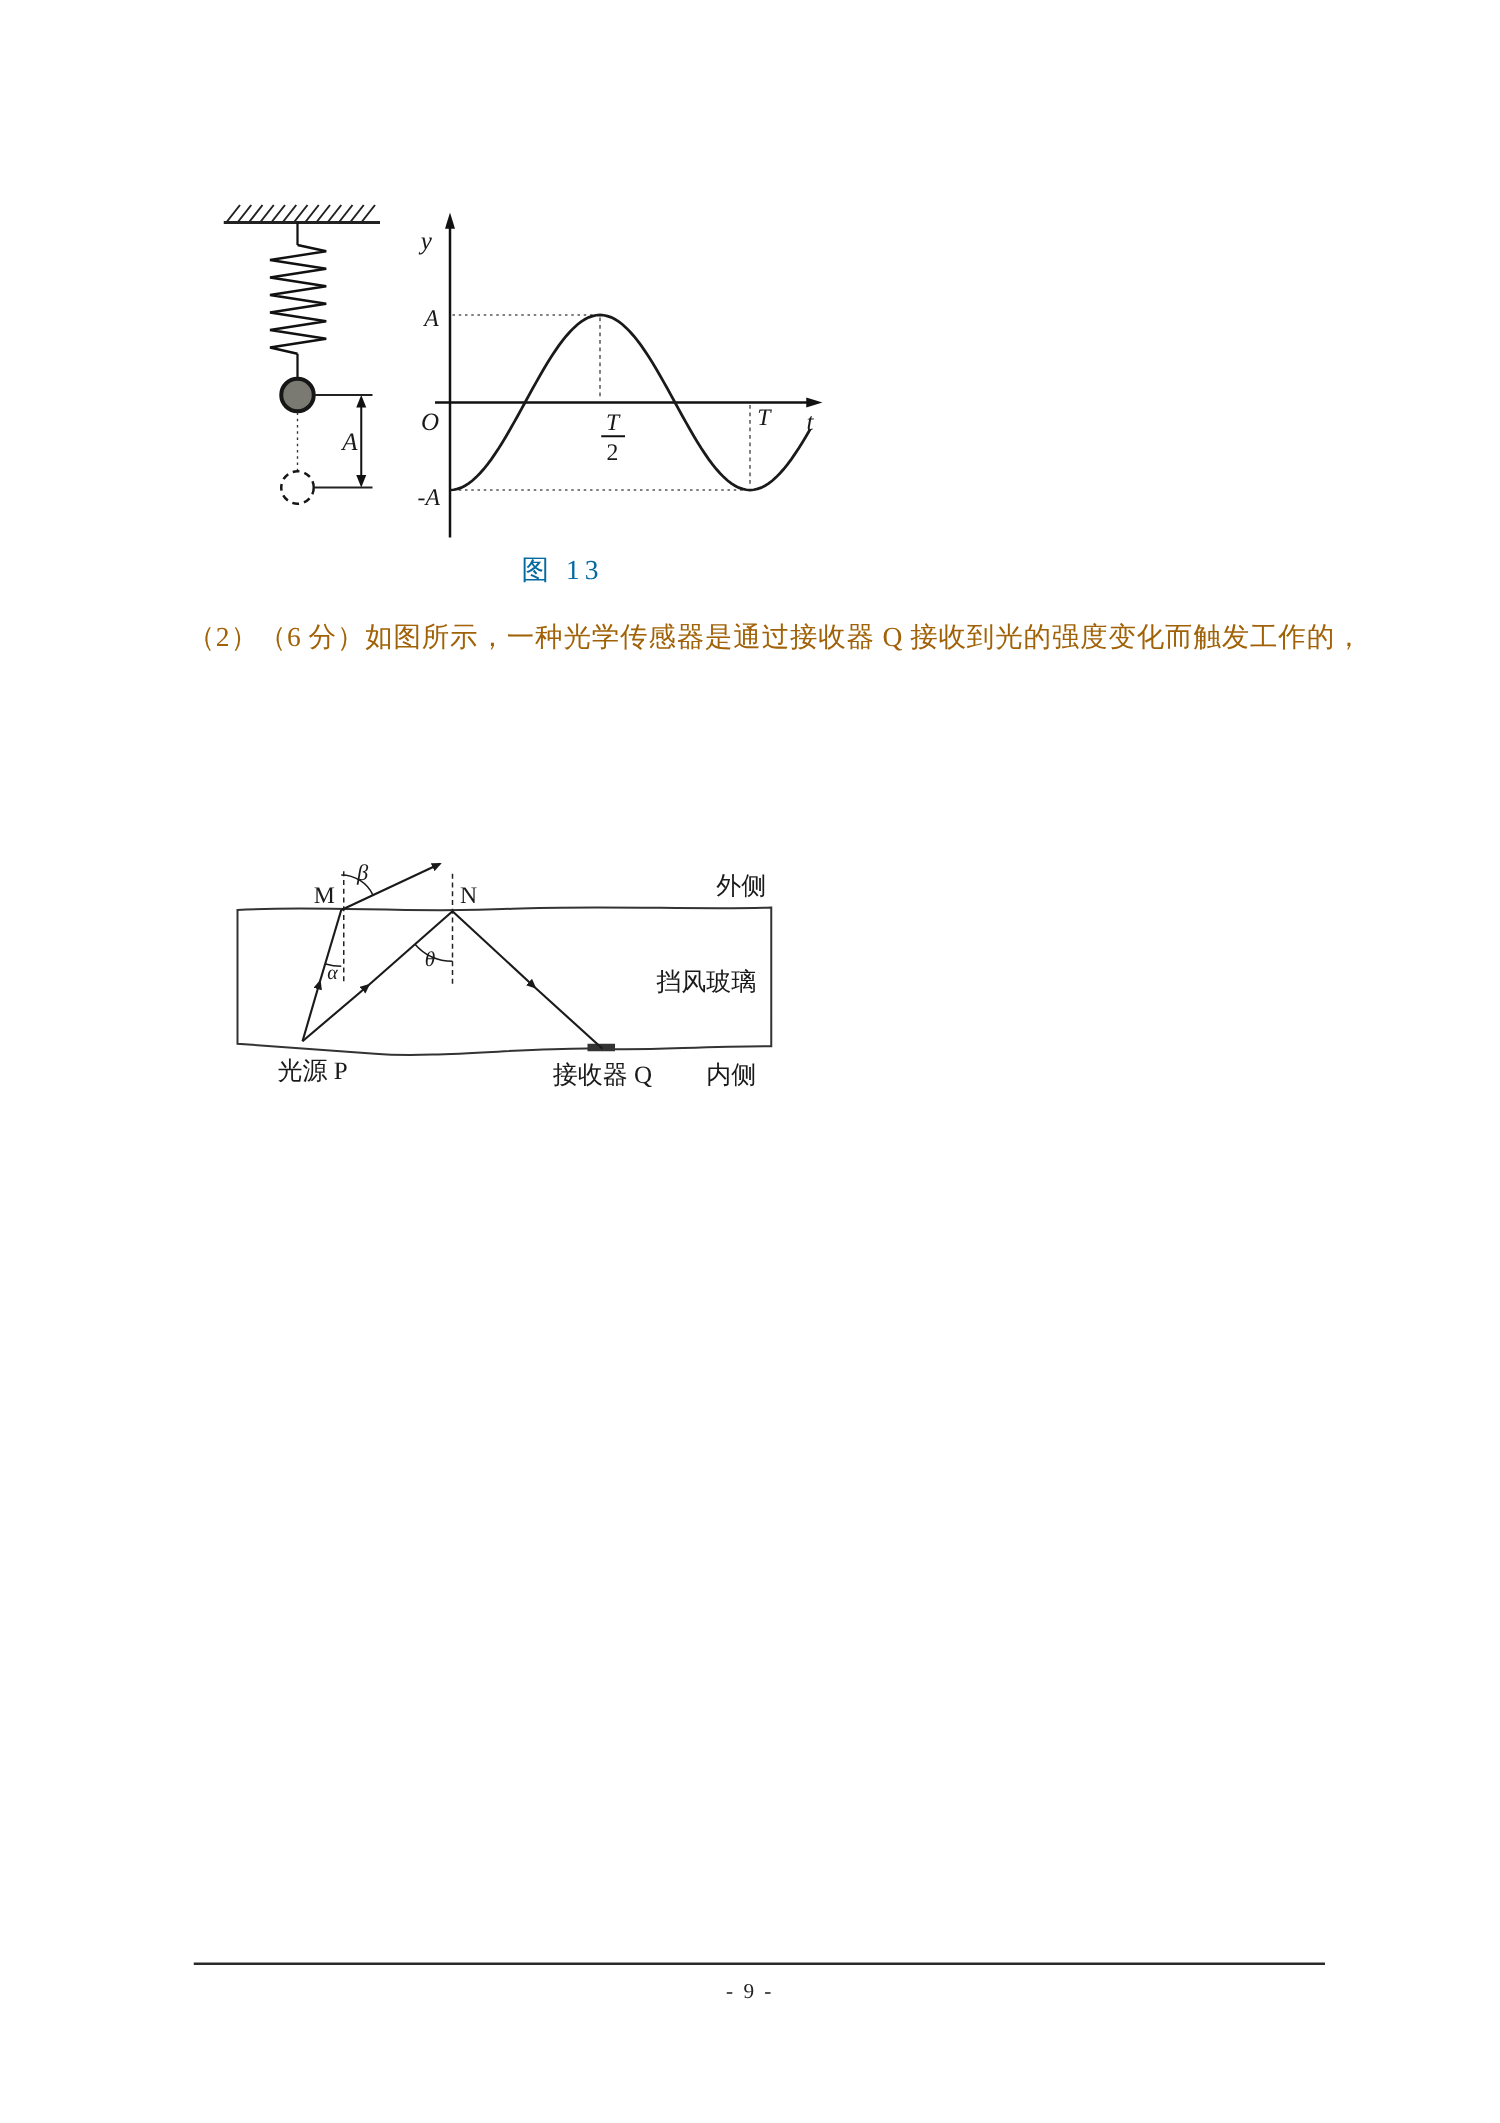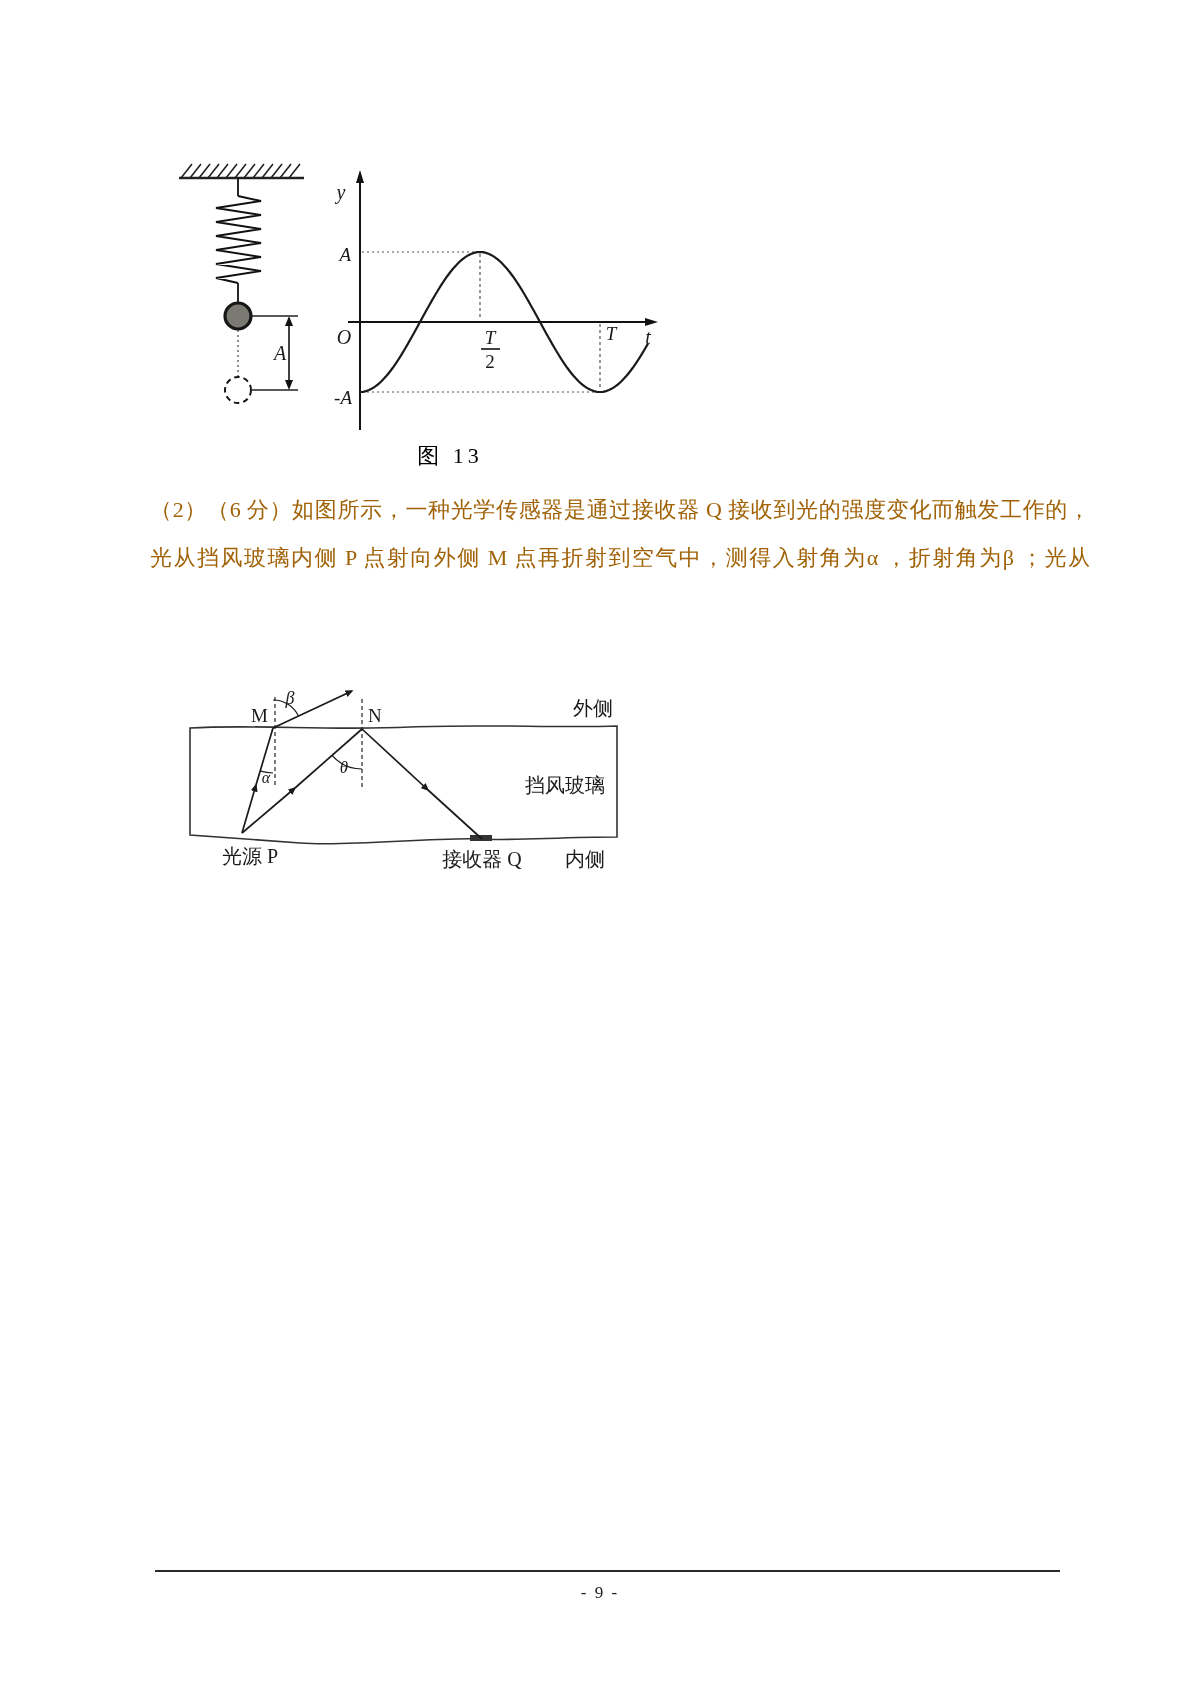--- a/index.html
+++ b/index.html
@@ -5,21 +5,21 @@
   html,body{margin:0;padding:0;background:#e9e9e9;}
   .page{
     position:relative;width:1200px;height:1698px;background:#ffffff;
     margin:0 auto;overflow:hidden;
     font-family:"Liberation Serif","DejaVu Serif",serif;color:#1a1a1a;
   }
   .abs{position:absolute;}
   svg text{font-family:"Liberation Serif","DejaVu Serif",serif;fill:#1a1a1a;}
   svg text.it{font-style:italic;}
   .caption{
-    font-size:22px;text-align:center;letter-spacing:4px;color:#000000;
+    font-size:22px;text-align:center;letter-spacing:4px;color:#0369a1;
   }
   .para{
     left:150px;top:486px;width:940px;
     font-size:22px;line-height:48px;color:#a16207;
   }
   .para .line{
     text-align:justify;text-align-last:justify;text-justify:inter-character;
     height:48px;white-space:nowrap;
   }
   .para .line.last{text-align-last:left;white-space:normal;}
@@ -92,21 +92,20 @@
       <line x1="481" y1="349" x2="500" y2="349" stroke="#111" stroke-width="1.6"></line>
       <text x="490" y="368" font-size="19" text-anchor="middle">2</text>
     </g>
     <text class="it" x="611" y="340" font-size="19" text-anchor="middle">T</text>
   </svg>
 
   <div class="abs caption" style="left:390px;top:441px;width:120px;">图 13</div>
 
   <div class="abs para">
     <div class="line">（2）（6 分）如图所示，一种光学传感器是通过接收器 Q 接收到光的强度变化而触发工作的，</div>
-    <div class="line">光从挡风玻璃内侧 P 点射向外侧 M 点再折射到空气中，测得入射角为α ，折射角为β ；光从</div>
   </div>
 
   <svg class="abs" style="left:175px;top:680px;" width="465" height="196" viewBox="175 680 465 196">
     <defs>
       <marker id="arr" markerWidth="9" markerHeight="8" refX="6.5" refY="3.5" orient="auto" markerUnits="userSpaceOnUse">
         <path d="M0,0 L8,3.5 L0,7 Z" fill="#1a1a1a"></path>
       </marker>
     </defs>
 
     <path fill="none" stroke="#333" stroke-width="1.6" d="M190,728 C255,724 330,731 410,727 C480,724 560,728 617,726

